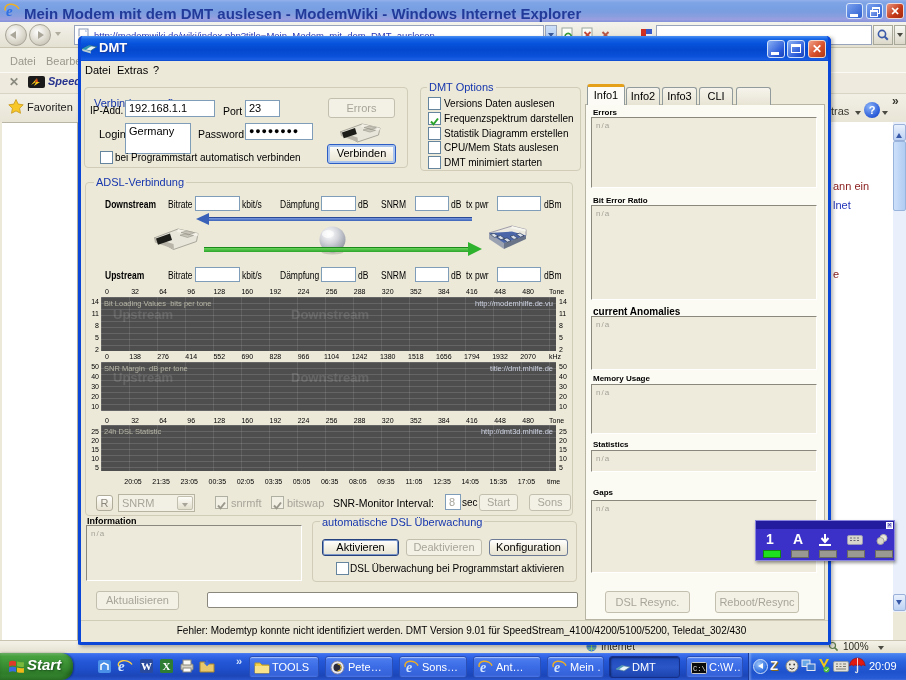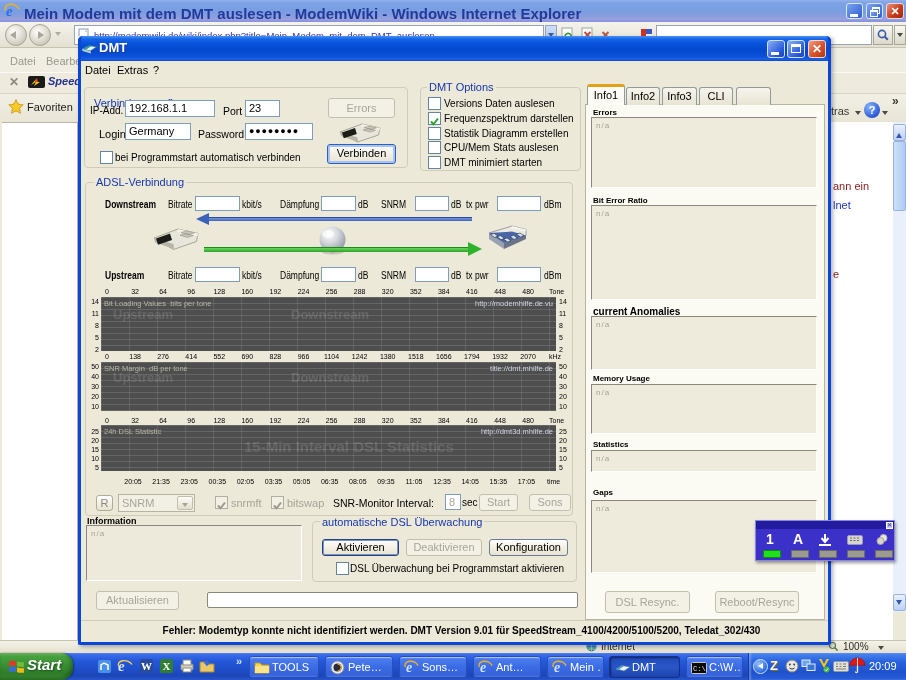--- a/index.html
+++ b/index.html
@@ -165,21 +165,21 @@
  <div class="s" style="left:75px;top:28px;font-size:11px;color:#000;">?</div>
 
  <div class="grp" style="left:6px;top:51px;width:324px;height:81px;"></div>
  <div class="grplbl" style="left:14px;top:45px;margin-top:16px;">Verbindungsaufbau</div>
  <div class="lbl" style="left:12px;top:69px;font-size:10px;">IP-Add.</div>
  <div class="tf" style="left:47px;top:64px;width:90px;height:17px;">192.168.1.1</div>
  <div class="lbl" style="left:145px;top:69px;font-size:10.5px;">Port</div>
  <div class="tf" style="left:167px;top:64px;width:35px;height:17px;">23</div>
  <div class="btn dis" style="left:250px;top:62px;width:67px;height:20px;line-height:18px;">Errors</div>
  <div class="lbl" style="left:21px;top:92px;">Login</div>
- <div class="tf" style="left:47px;top:87px;width:66px;height:17px;">Germany</div>
+ <div class="tf" style="left:47px;top:87px;width:66px;height:31px;">Germany</div>
  <div class="lbl" style="left:120px;top:92px;font-size:10.5px;">Password</div>
  <div class="tf" style="left:167px;top:87px;width:68px;height:17px;font-size:9px;letter-spacing:0.8px;line-height:15px;">●●●●●●●●</div>
  <svg class="s" style="left:258px;top:84px" width="48" height="24" viewBox="0 0 48 24">
         <path d="M4 12L26 4l18 4-1.5 7-21 7z" fill="#e8e6da" stroke="#97948a" stroke-width="0.8"></path>
         <path d="M26 4l18 4-0.5 2.5L25 6.8z" fill="#f2f0e6"></path>
         <path d="M4 12l1 4 17 6-0.5-4.5z" fill="#b8b5a8"></path>
         <path d="M6 12.5l13-4.5 1.8 6-13 4.2z" fill="#1c1c18"></path>
         <path d="M28 7.5l5.5-1.5 7 1.8-5.5 1.8zM27 10l5.5-1.5 7 1.8-5.5 1.8z" fill="#c8c5b8" stroke="#8a887e" stroke-width="0.5"></path>
       </svg>
  <div class="cb" style="left:22px;top:115px;"></div>
@@ -340,21 +340,20 @@
       <div class="tick" style="left:309.7px;top:381px;">320</div>
       <div class="tick" style="left:337.8px;top:381px;">352</div>
       <div class="tick" style="left:365.8px;top:381px;">384</div>
       <div class="tick" style="left:393.9px;top:381px;">416</div>
       <div class="tick" style="left:422.0px;top:381px;">448</div>
       <div class="tick" style="left:450.1px;top:381px;">480</div>
       <div class="sm" style="left:471px;top:381px;">Tone</div>
  <div class="chart" style="left:23px;top:389px;width:455px;height:46px;">
 <div class="ch-t">24h DSL Statistic</div>
         <div class="ch-u">http://dmt3d.mhilfe.de</div>
-<div class="wm" style="left:143px;top:13px;font-size:15px;">15-Min Interval DSL Statistics</div>
       </div>
  <div class="ytick" style="left:8px;top:392px;width:13px;text-align:right;">25</div>
  <div class="ytick" style="left:481px;top:392px;">25</div>
  <div class="ytick" style="left:8px;top:401px;width:13px;text-align:right;">20</div>
  <div class="ytick" style="left:481px;top:401px;">20</div>
  <div class="ytick" style="left:8px;top:410px;width:13px;text-align:right;">15</div>
  <div class="ytick" style="left:481px;top:410px;">15</div>
  <div class="ytick" style="left:8px;top:419px;width:13px;text-align:right;">10</div>
  <div class="ytick" style="left:481px;top:419px;">10</div>
  <div class="ytick" style="left:8px;top:428px;width:13px;text-align:right;">5</div>
@@ -404,21 +403,21 @@
  <div class="grplbl" style="left:242px;top:480px;">automatische DSL Überwachung</div>
  <div class="btn" style="left:244px;top:503px;width:77px;height:17px;border:1px solid #26427e;box-shadow:inset 0 0 0 1px #7a96c8;">Aktivieren</div>
  <div class="btn dis" style="left:328px;top:503px;width:76px;height:17px;">Deaktivieren</div>
  <div class="btn" style="left:411px;top:503px;width:79px;height:17px;">Konfiguration</div>
  <div class="cb" style="left:258px;top:526px;"></div>
  <div class="lbl" style="left:272px;top:527px;font-size:10px;">DSL Überwachung bei Programmstart aktivieren</div>
  <div class="btn dis" style="left:18px;top:555px;width:83px;height:19px;line-height:17px;">Aktualisieren</div>
  <div class="s" style="left:129px;top:556px;width:371px;height:16px;background:#fff;border:1px solid #8a887c;border-radius:2px;"></div>
 
  <div class="s" style="left:3px;top:584px;width:747px;height:19px;background:#ece9d8;border-top:1px solid #cfccb8;"></div>
- <div class="s" style="left:10px;top:589px;width:747px;text-align:center;font-size:10px;color:#000;white-space:nowrap;font-weight:bold;">Fehler: Modemtyp konnte nicht identifiziert werden. DMT Version 9.01 für SpeedStream_4100/4200/5100/5200, Teledat_302/430</div>
+ <div class="s" style="left:10px;top:589px;width:747px;text-align:center;font-size:10px;color:#000;white-space:nowrap;">Fehler: Modemtyp konnte nicht identifiziert werden. DMT Version 9.01 für SpeedStream_4100/4200/5100/5200, Teledat_302/430</div>
 
  <div class="s" style="left:507px;top:68px;width:240px;height:516px;background:#fbfaf3;border:1px solid #b8b4a4;"></div>
  <div class="s" style="left:509px;top:48px;width:38px;height:21px;background:#fcfbf5;border:1px solid #919b9c;border-bottom:none;border-radius:3px 3px 0 0;border-top:3px solid #e5a01a;font-size:11px;text-align:center;line-height:17px;color:#000;z-index:3;">Info1</div>
  <div class="s" style="left:548px;top:51px;width:34px;height:18px;background:linear-gradient(#f6f4ec,#e8e4d4);border:1px solid #919b9c;border-bottom:none;border-radius:3px 3px 0 0;font-size:11px;text-align:center;line-height:16px;color:#000;">Info2</div>
  <div class="s" style="left:584px;top:51px;width:35px;height:18px;background:linear-gradient(#f6f4ec,#e8e4d4);border:1px solid #919b9c;border-bottom:none;border-radius:3px 3px 0 0;font-size:11px;text-align:center;line-height:16px;color:#000;">Info3</div>
  <div class="s" style="left:621px;top:51px;width:34px;height:18px;background:linear-gradient(#f6f4ec,#e8e4d4);border:1px solid #919b9c;border-bottom:none;border-radius:3px 3px 0 0;font-size:11px;text-align:center;line-height:16px;color:#000;">CLI</div>
  <div class="s" style="left:658px;top:51px;width:35px;height:18px;background:linear-gradient(#f6f4ec,#e8e4d4);border:1px solid #919b9c;border-bottom:none;border-radius:3px 3px 0 0;font-size:11px;text-align:center;line-height:16px;color:#000;">&nbsp;</div>
  <div class="s" style="left:515px;top:72px;font-size:8px;font-weight:bold;color:#000;white-space:nowrap;">Errors</div>
  <div class="sunk" style="left:513px;top:81px;width:226px;height:71px;background:#eeebdc;">
         <div class="na">n/a</div>

